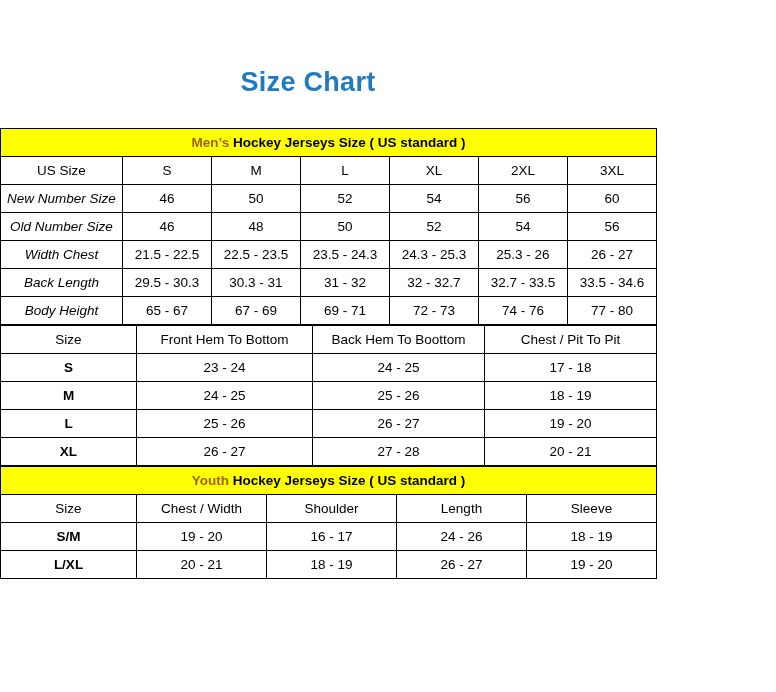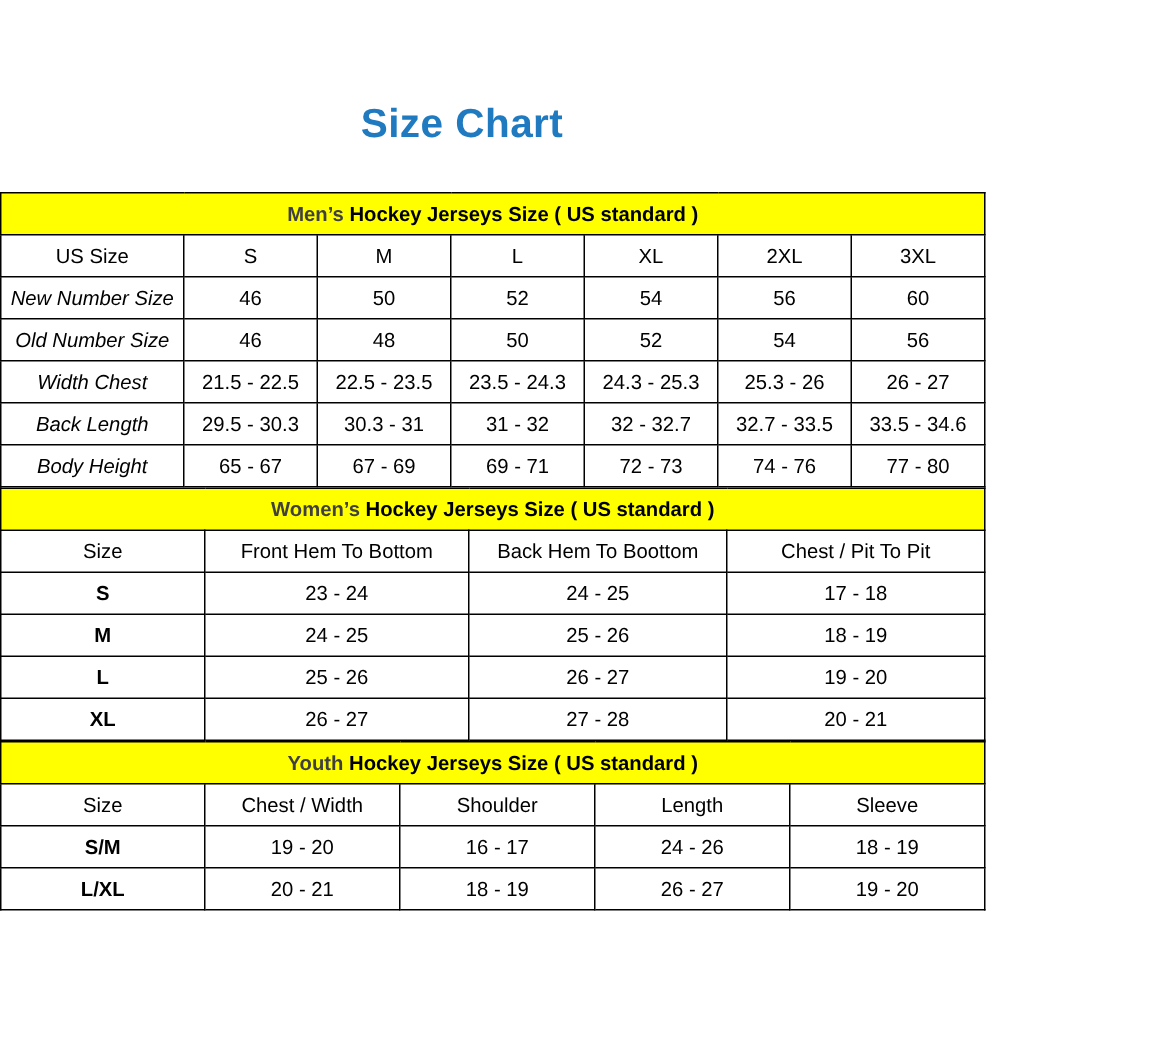--- a/index.html
+++ b/index.html
@@ -50,21 +50,21 @@
     box-sizing: border-box;
     white-space: nowrap;
   }
   td.section {
     background: #ffff00;
     font-weight: bold;
     font-size: 14.5px;
     height: 31px;
   }
   td.section .accent {
-    color: #404040;
+    color: #a16207;
   }
   td.head {
     font-weight: normal;
   }
   td.rowlabel {
     font-weight: normal;
     font-style: italic;
   }
   td.rowlabel-b {
     font-weight: bold;
@@ -152,23 +152,20 @@
 
     <table class="sizetable">
       <colgroup>
         <col style="width:136px">
         <col style="width:176px">
         <col style="width:172px">
         <col style="width:172px">
       </colgroup>
       <tbody>
         <tr>
-          <td class="section" colspan="4"><span class="accent">Women’s</span><span> Hockey Jerseys Size ( US standard )</span></td>
-        </tr>
-        <tr>
           <td class="head">Size</td>
           <td class="head">Front Hem To Bottom</td>
           <td class="head">Back Hem To Boottom</td>
           <td class="head">Chest / Pit To Pit</td>
         </tr>
         <tr>
           <td class="rowlabel-b">S</td>
           <td>23 - 24</td>
           <td>24 - 25</td>
           <td>17 - 18</td>

